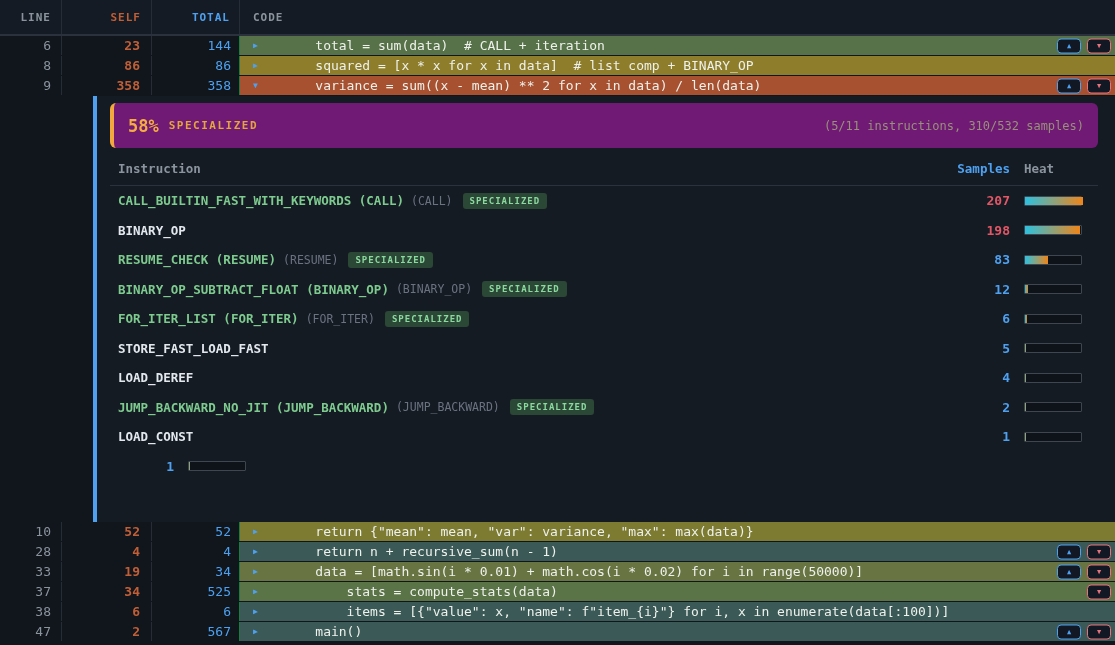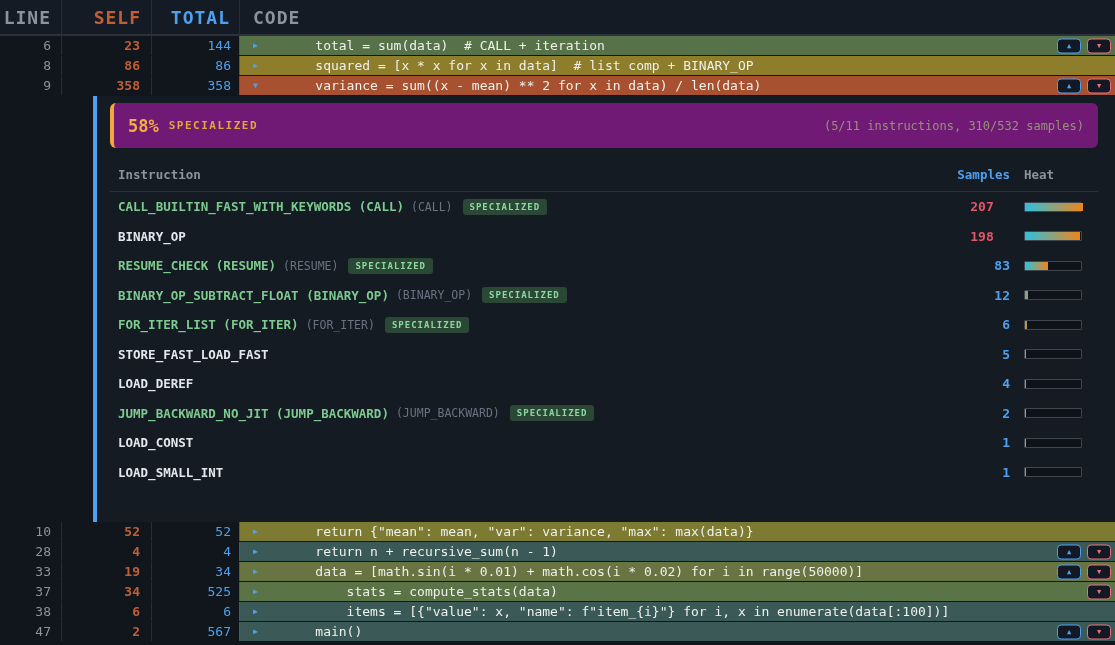--- a/index.html
+++ b/index.html
@@ -3,21 +3,21 @@
 <meta charset="utf-8">
 <style>
   * { margin:0; padding:0; box-sizing:border-box; }
   html,body { background:#0b0f14; }
   .app {
     width:1115px; height:645px; background:#11161d; overflow:hidden;
     font-family:"DejaVu Sans Mono", monospace; position:relative;
   }
   
   .thead { display:flex; height:36px; background:#151b24; border-bottom:2px solid #2b323d; }
-  .hcell { display:flex; align-items:center; font-size:18px; font-weight:bold; letter-spacing:1px; }
+  .hcell { display:flex; align-items:center; font-size:11px; font-weight:bold; letter-spacing:1px; }
   .h-line  { width:62px;  justify-content:flex-end; padding-right:10px; color:#8b949e; border-right:1px solid #262d37; }
   .h-self  { width:90px;  justify-content:flex-end; padding-right:10px; color:#c05f36; border-right:1px solid #262d37; }
   .h-total { width:88px;  justify-content:flex-end; padding-right:9px;  color:#4da1f0; border-right:1px solid #262d37; }
   .h-code  { flex:1; padding-left:13px; color:#8b949e; }
   
   .code-row { display:flex; height:20px; border-bottom:1px solid #11161d; }
   .cell { display:flex; align-items:center; font-size:13px; }
   .c-line  { width:62px; justify-content:flex-end; padding-right:10px; color:#8b939d; border-right:1px solid #262d37; }
   .c-self  { width:90px; justify-content:flex-end; padding-right:11px; color:#c05f36; font-weight:bold; border-right:1px solid #262d37; }
   .c-total { width:88px; justify-content:flex-end; padding-right:8px; color:#4da1f0; font-weight:normal; border-right:1px solid #15803d; }
@@ -35,30 +35,30 @@
   .detail-gutter{ width:93px; flex:none; }
   .detail-panel { flex:1; border-left:4px solid #4da1f0; background:#151b23; padding:7px 17px 0 13px; }
   .banner { display:flex; align-items:center; height:45px; background:#701a75;
             border-left:4px solid #f2a83e; border-radius:6px; padding:0 14px; }
   .pct { font-size:17px; font-weight:bold; color:#f5ad42; margin-right:10px; }
   .spec-label { font-size:11px; font-weight:bold; color:#e3a53e; letter-spacing:1.5px; }
   .banner-meta { margin-left:auto; font-size:12px; color:#97917b; }
   .itable-header { display:flex; align-items:baseline; padding:13px 0 9px 8px; border-bottom:1px solid #2b323d; }
   .ih-instruction { flex:1; font-size:12.5px; font-weight:bold; color:#8b949e; }
   .ih-samples { width:56px; text-align:right; font-size:12.5px; font-weight:bold; color:#4da1f0; }
-  .ih-heat { width:88px; padding-left:14px; font-size:12.5px; font-weight:bold; color:#8b949e;margin-top:6px; }
+  .ih-heat { width:88px; padding-left:14px; font-size:12.5px; font-weight:bold; color:#8b949e; }
   .instr-row { display:flex; align-items:center; height:29.5px; padding-left:8px; }
   .i-name { flex:1; display:flex; align-items:center; min-width:0; }
   .op { font-size:12.5px; font-weight:bold; color:#e2e8ee; white-space:pre; }
   .op.specialized { color:#7ecb8f; }
   .base { font-size:11.5px; color:#6b7280; margin-left:7px; white-space:pre; }
   .spec-badge { margin-left:10px; font-size:9px; font-weight:bold; color:#8cd9a0;
                 background:#2b4735; padding:3px 7px; border-radius:3px; letter-spacing:1px; }
   .i-samples { width:56px; text-align:right; font-size:13px; font-weight:bold; flex:none; }
-  .i-samples.hot  { color:#e25767;text-align:center; }
+  .i-samples.hot  { color:#e25767; }
   .i-samples.cool { color:#4da1f0; }
   .i-heat { width:88px; padding-left:14px; flex:none; }
   .heat-track { display:block; width:58px; height:10px; border:1px solid #3f4650;
                 background:#0e1319; border-radius:1px; }
   .heat-fill { display:block; height:100%; background:linear-gradient(90deg,#2cc1e0,#ef8519); }
 </style>
 </head>
 <body>
 
 <div class="app">
@@ -250,24 +250,20 @@
     </div>
     <div class="i-samples cool">1</div>
     <div class="i-heat">
       <span class="heat-track">
         <span class="heat-fill" style="width: 1px;"></span>
       </span>
     </div>
   </div>
 
   <div class="instr-row">
-    <div class="i-name">
-      <span class="op">LOAD_SMALL_INT</span>
-
-    </div>
     <div class="i-samples cool">1</div>
     <div class="i-heat">
       <span class="heat-track">
         <span class="heat-fill" style="width: 1px;"></span>
       </span>
     </div>
   </div>
 </div>
     </div>
   </div>

